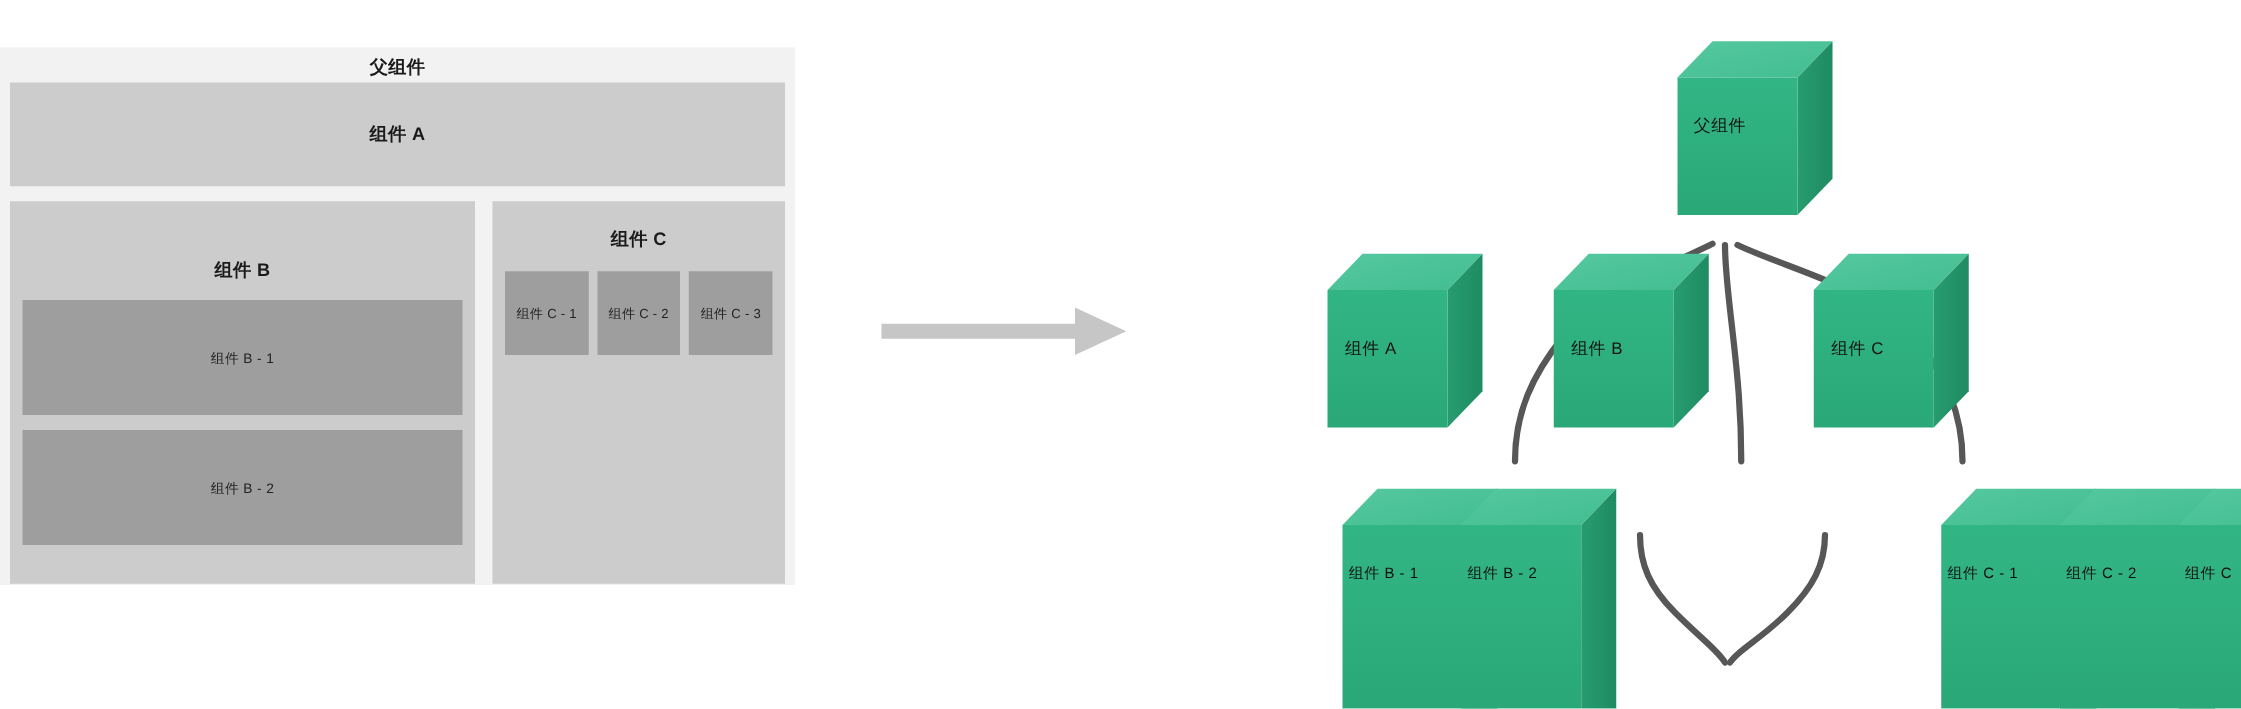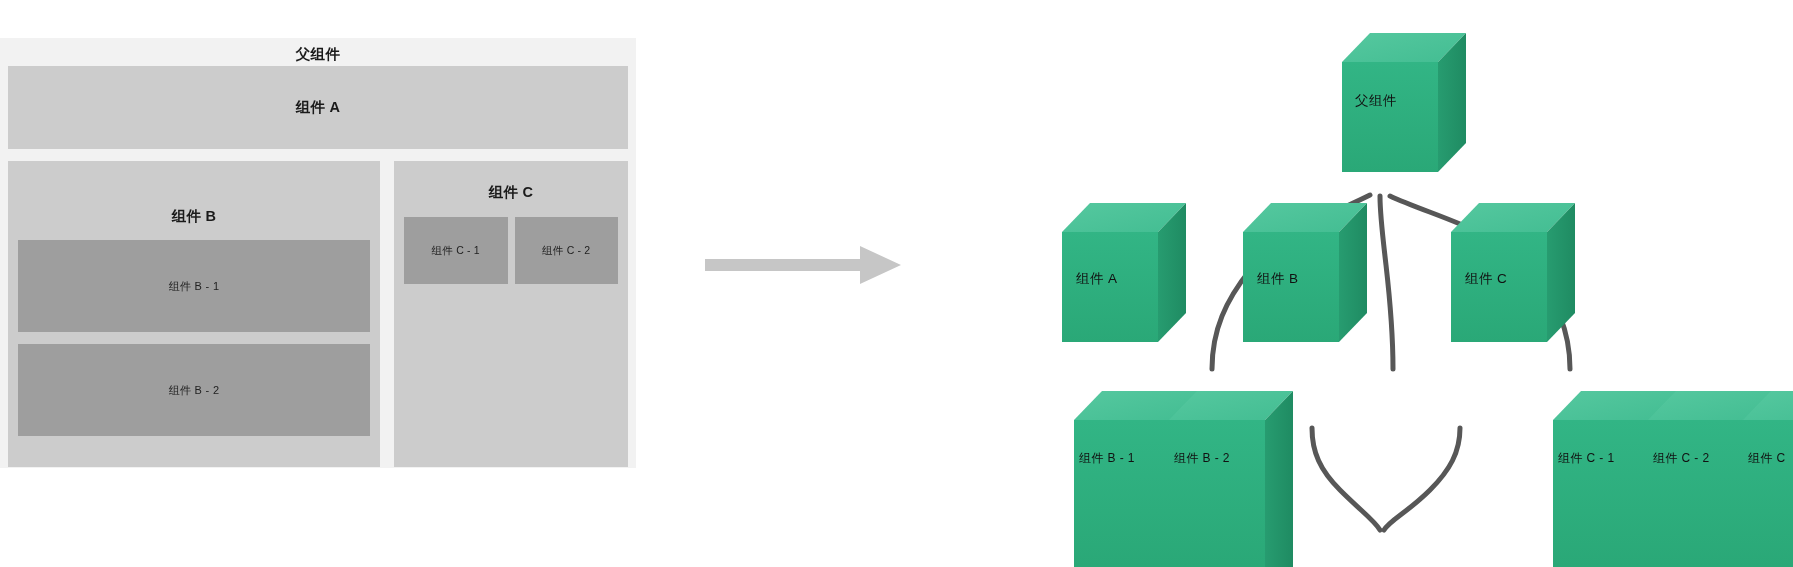--- a/index.html
+++ b/index.html
@@ -119,20 +119,23 @@
       </div>
 
       <div class="panel-c">
         <div class="panel-c-title">组件 C</div>
         <div class="c-items">
           <div class="box-c">
             <span>组件 C - 1</span>
           </div>
           <div class="box-c">
             <span>组件 C - 2</span>
+          </div>
+          <div class="box-c">
+            <span>组件 C - 3</span>
           </div>
         </div>
       </div>
 
     </div>
   </div>
 
   <div class="arrow">
     <svg width="200" height="50" viewBox="0 0 200 50">
       <path d="M0 19 L155 19 L155 6 L196 25 L155 44 L155 31 L0 31 Z" fill="#c6c6c6"></path>

